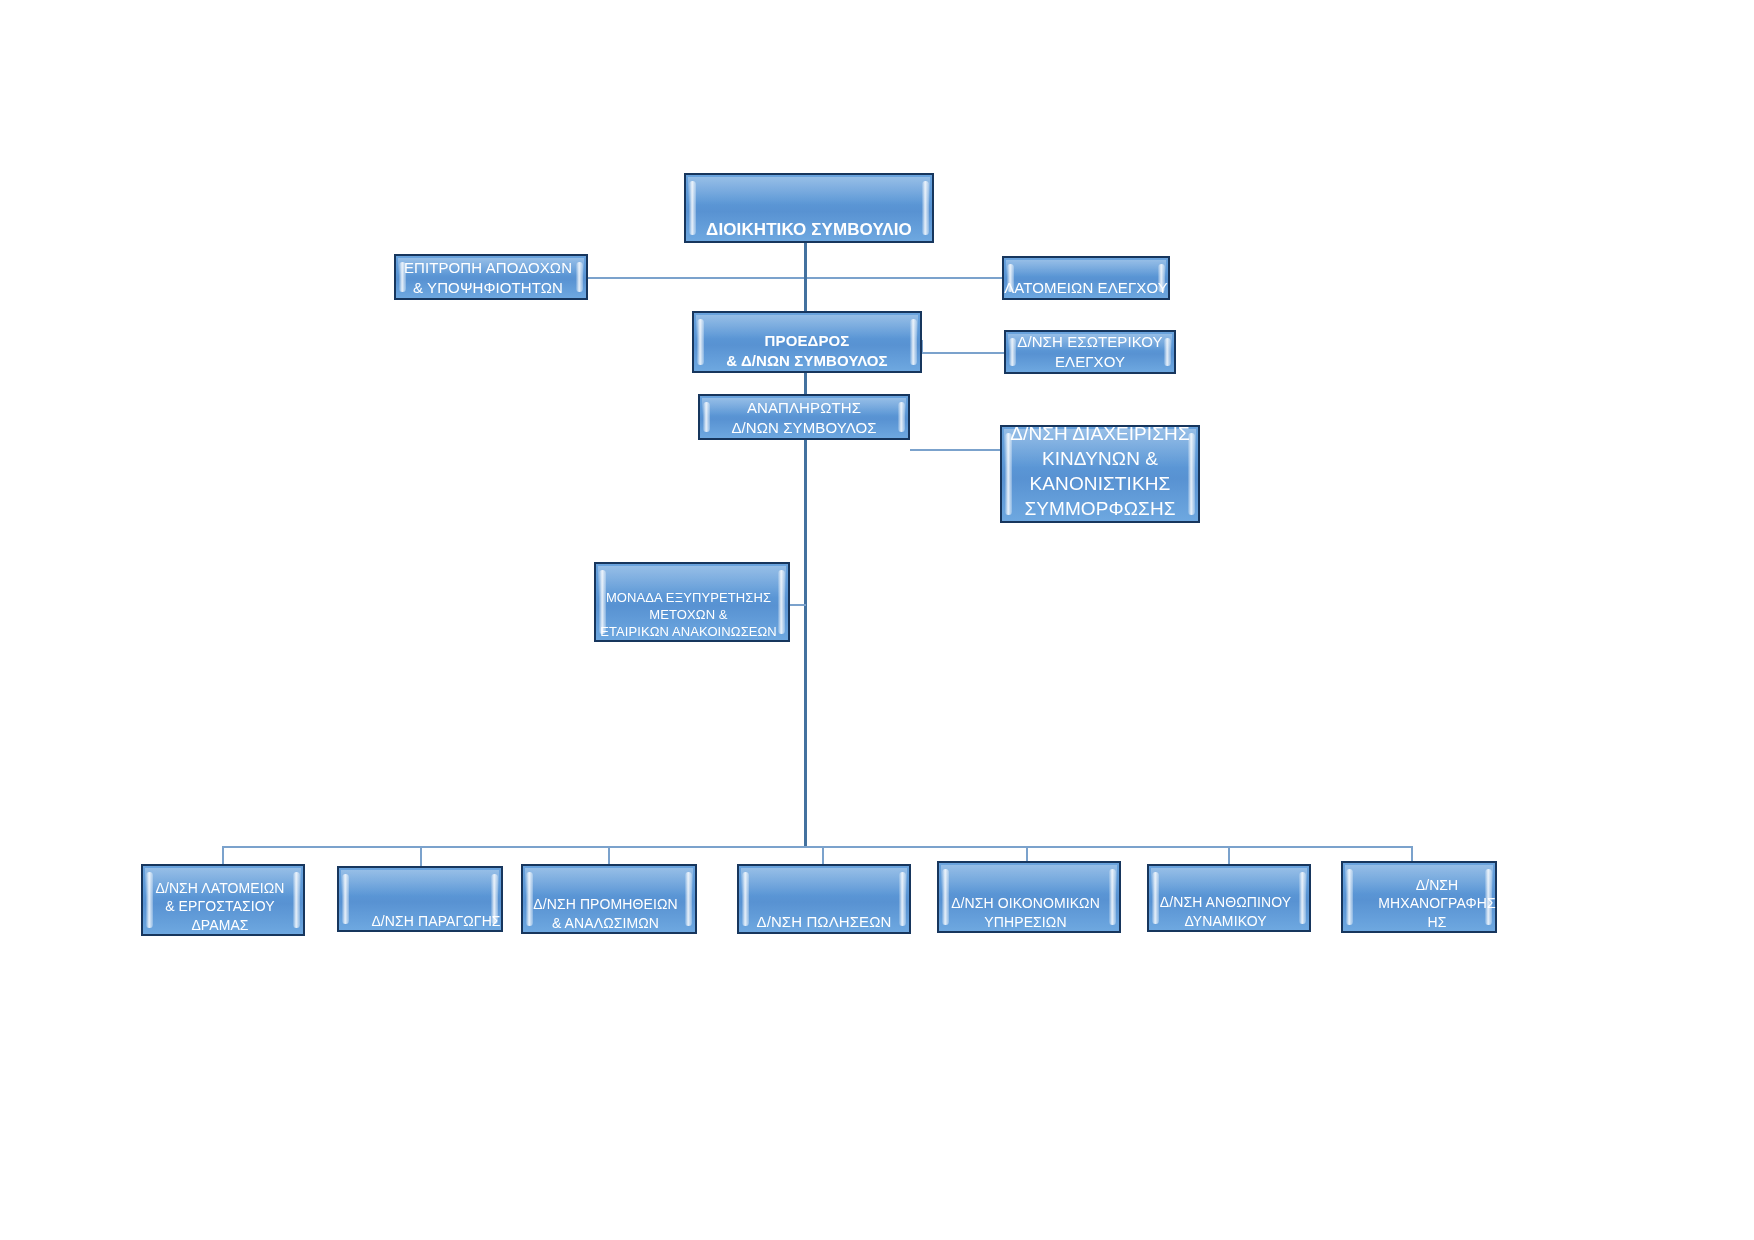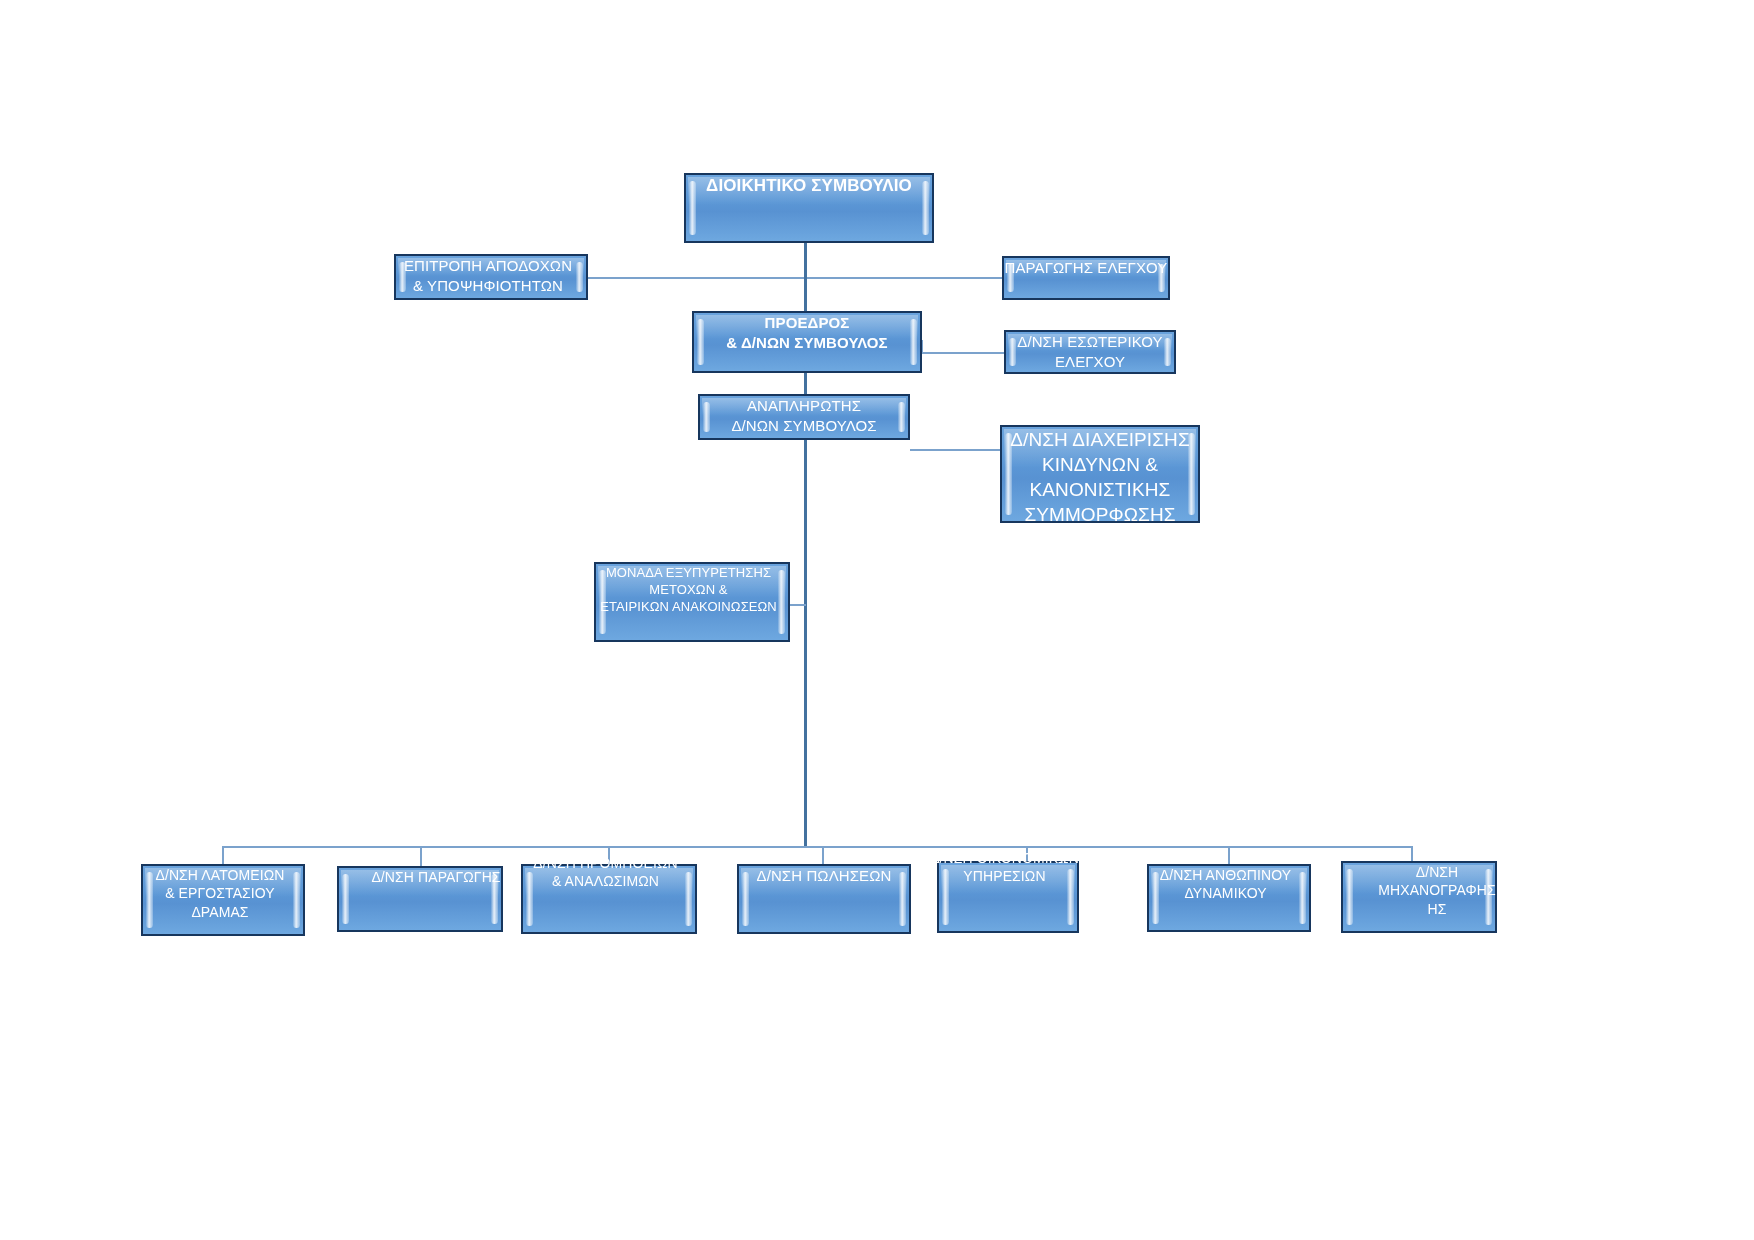--- a/index.html
+++ b/index.html
@@ -33,21 +33,21 @@
   .box {
     position: absolute;
     box-sizing: border-box;
     border: 2px solid #17365d;
     background: linear-gradient(to bottom,
                 #6aa3dd 0%,
                 #5b97d6 40%,
                 #5892d2 55%,
                 #6ea8e0 100%);
     display: flex;
-    align-items: flex-start;
+    align-items: flex-end;
     justify-content: center;
     color: #ffffff;
     text-align: center;
     line-height: 1.32;
     letter-spacing: .1px;
     overflow: visible;
   }
   
   .box::before,
   .box::after {
@@ -127,21 +127,21 @@
   <div class="box wrap" style="left:394px; top:254px; width:194px; height:46px; font-size:15px;">
     <div class="sheen"></div>
     <span class="txt" style="white-space:nowrap; display:block; width:206px; margin-left:-6px;">
       <span>ΕΠΙΤΡΟΠΗ ΑΠΟΔΟΧΩΝ</span><br>
       <span>&amp; ΥΠΟΨΗΦΙΟΤΗΤΩΝ</span>
     </span>
   </div>
 
   <div class="box" style="left:1002px; top:256px; width:168px; height:44px; font-size:15px;">
     <div class="sheen"></div>
-    <span class="txt">ΠΑΡΑΓΩΓΗΣ ΕΛΕΓΧΟΥ</span>
+    <span class="txt">ΛΑΤΟΜΕΙΩΝ ΕΛΕΓΧΟΥ</span>
   </div>
 
   <div class="box bold wrap" style="left:692px; top:311px; width:230px; height:62px; font-size:15px;">
     <div class="sheen"></div>
     <span class="txt">
       <span>ΠΡΟΕΔΡΟΣ</span><br>
       <span>&amp; Δ/ΝΩΝ ΣΥΜΒΟΥΛΟΣ</span>
     </span>
   </div>
 
@@ -200,21 +200,21 @@
   </div>
 
   <div class="box wrap" style="left:521px; top:864px; width:176px; height:70px; font-size:14px;">
     <div class="sheen"></div>
     <span class="txt" style="white-space:nowrap; display:block; width:190px; margin-left:-7px; margin-top:-12px;">
       <span>Δ/ΝΣΗ ΠΡΟΜΗΘΕΙΩΝ</span><br>
       <span>&amp; ΑΝΑΛΩΣΙΜΩΝ</span>
     </span>
   </div>
 
-  <div class="box wrap" style="left:937px; top:861px; width:142px; height:72px; font-size:14px;">
+  <div class="box wrap" style="left:937px; top:861px; width:184px; height:72px; font-size:14px;">
     <div class="sheen"></div>
     <span class="txt" style="white-space:nowrap; display:block; width:192px; margin-left:-7px; margin-top:-14px;">
       <span>Δ/ΝΣΗ ΟΙΚΟΝΟΜΙΚΩΝ</span><br>
       <span>ΥΠΗΡΕΣΙΩΝ</span>
     </span>
   </div>
 
   <div class="box wrap" style="left:1147px; top:864px; width:164px; height:68px; font-size:14px;">
     <div class="sheen"></div>
     <span class="txt" style="white-space:nowrap; display:block; width:178px; margin-left:-7px;">

